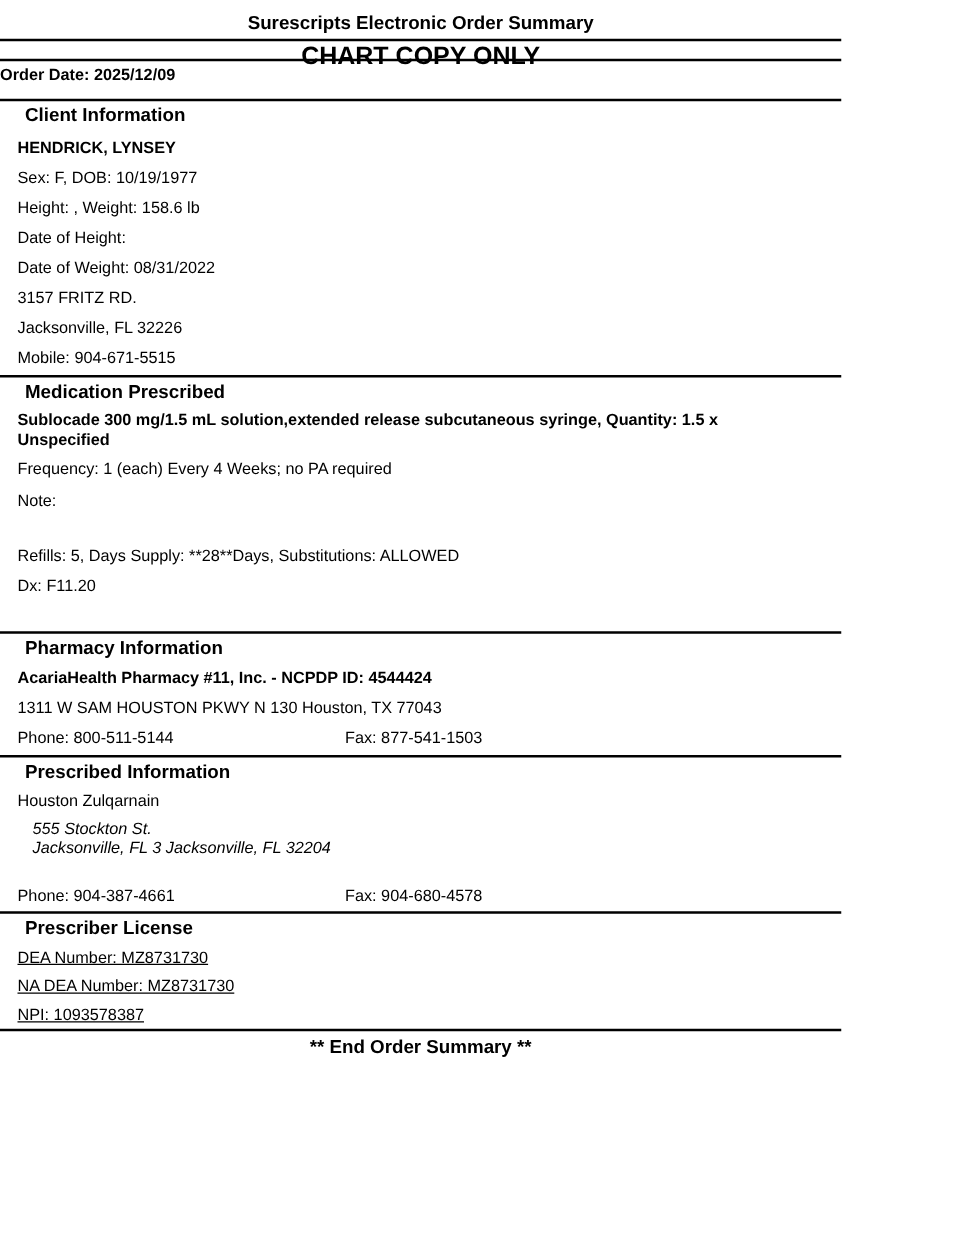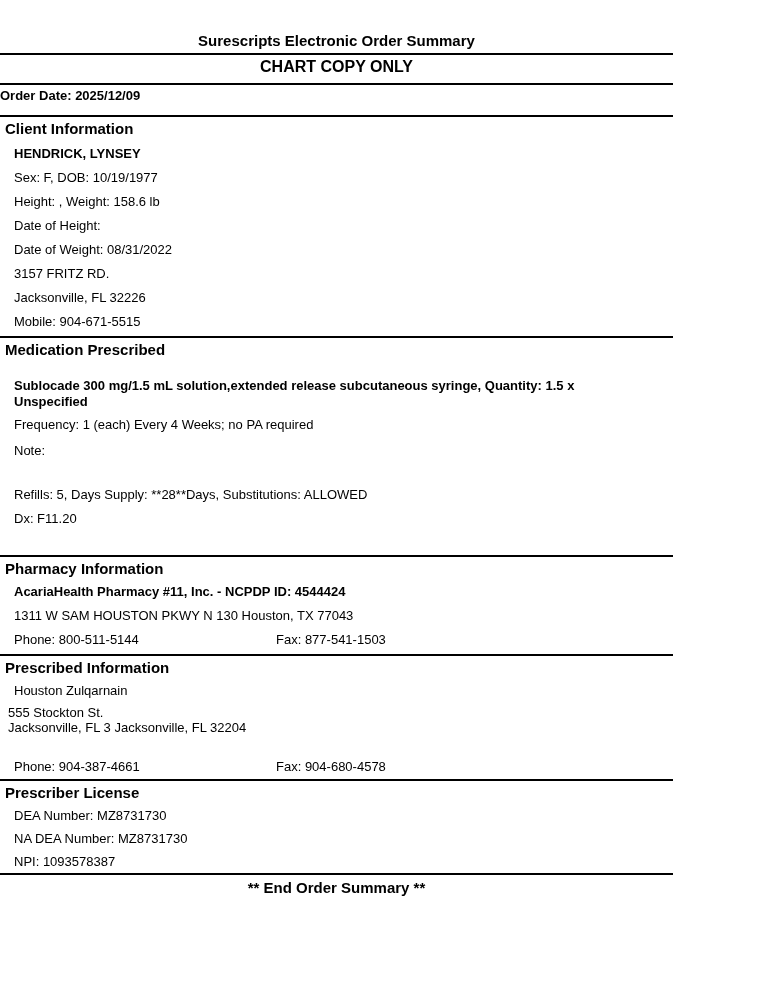--- a/index.html
+++ b/index.html
@@ -19,69 +19,71 @@
   }
   .rule {
     height: 2px;
     background: #000000;
     width: 673px;
   }
   .title {
     text-align: center;
     font-weight: bold;
     font-size: 15px;
-    padding-top: 28px;
+    padding-top: 6px;
     height: 25px;
     line-height: 25px;
   }
   .band-chart {
     text-align: center;
     font-weight: bold;
-    font-size: 16px;
-    height: 28px;
+    font-size: 20px;
+    height: 14px;
     line-height: 24px;
   }
   .band-date {
     text-align: left;
     font-weight: bold;
     font-size: 13px;
     height: 30px;
     line-height: 21px;
   }
   .sec-header {
     font-weight: bold;
     font-size: 15px;
-    padding-left: 5px;
+    padding-left: 20px;
     height: 23px;
     line-height: 23px;
   }
   .item {
     font-size: 13px;
     padding-left: 14px;
     height: 24px;
     line-height: 24px;
     white-space: nowrap;
   }
   .item.tight {
     height: 23px;
     line-height: 23px;
+    text-decoration: underline;
   }
   .b { font-weight: bold; }
   .para {
     font-size: 13px;
-    padding-left: 8px;
+    padding-left: 26px;
     line-height: 15px;
+    font-style: italic;
   }
   .drug {
     font-weight: bold;
     font-size: 13px;
     padding-left: 14px;
     line-height: 16px;
     max-width: 612px;
-    margin-top: 17px;
+    margin-top: 3px;
   }
   .phone-fax {
     position: relative;
   }
   .phone-fax .fax {
     position: absolute;
     left: 276px;
     top: 0;
   }
   .mt2 { margin-top: 2px; }

